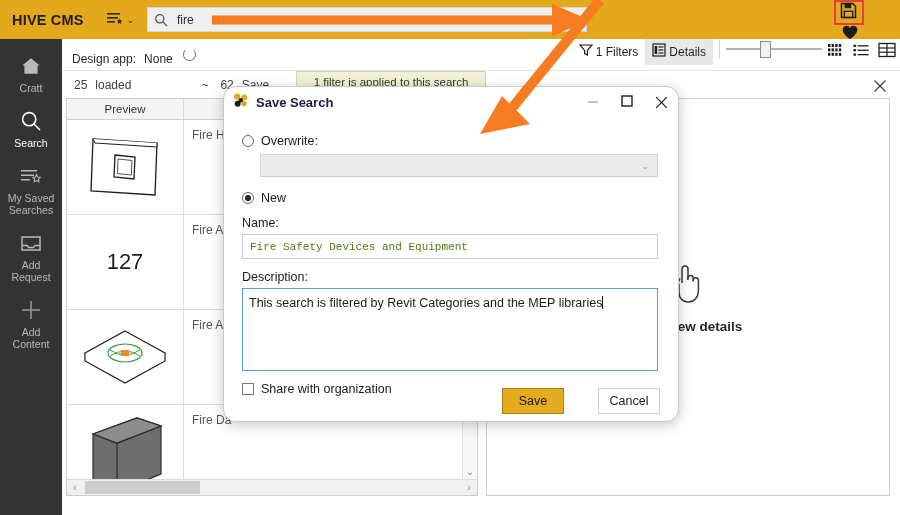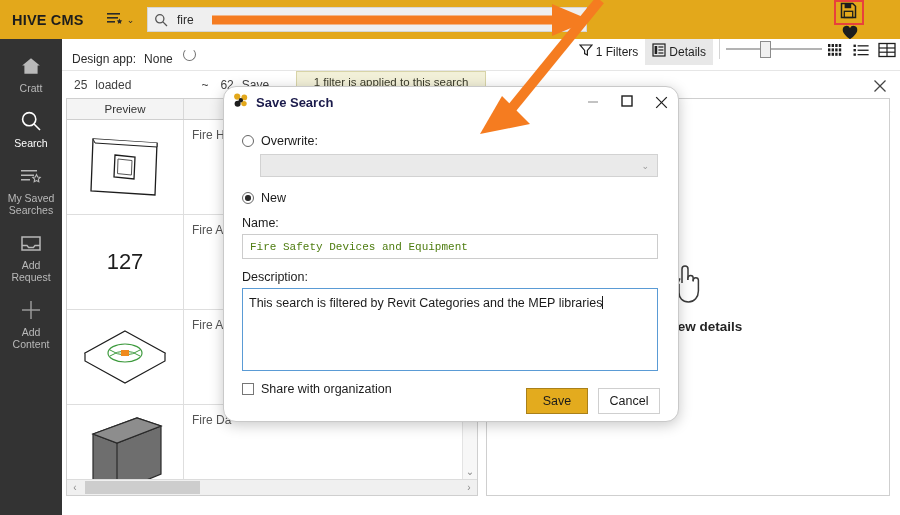--- a/index.html
+++ b/index.html
@@ -230,21 +230,21 @@
   .dlg-actions {
     position: absolute; right: 18px; bottom: 7px;
     display: flex; gap: 10px;
   }
   .btn {
     height: 26px; min-width: 62px; font-size: 12.5px;
     display: flex; align-items: center; justify-content: center;
     cursor: default; font-family: "Liberation Sans", sans-serif;
   }
   .btn-save { background: #e3ab1e; border: 1px solid #a9801a; color: #1b1b1b; }
-  .btn-cancel { background: #fff; border: 1px solid #cfcfcf; color: #1b1b1b; }
+  .btn-cancel { background: #fff; border: 1px solid #cfcfcf; color: #1b1b1b; margin-left: 24px; }
 
   
   .anno { position: absolute; pointer-events: none; }
 </style>
 </head>
 <body>
 
 <div id="app">
 
   <div class="titlebar">

